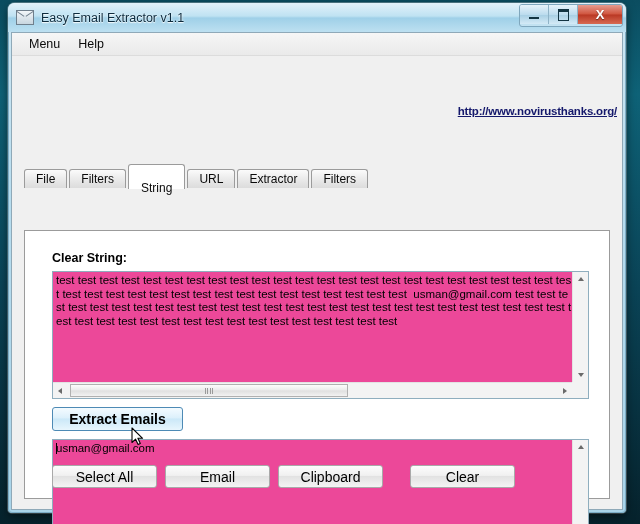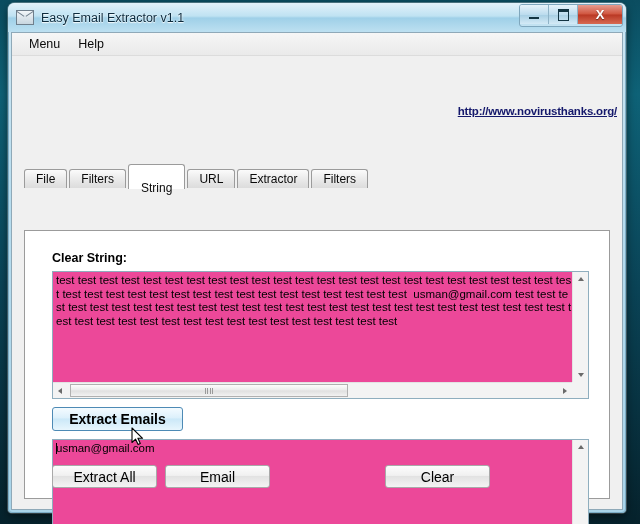--- a/index.html
+++ b/index.html
@@ -258,21 +258,21 @@
     border: 1px solid #4d8ab5;
     border-radius: 3px;
   }
   .bottom-bar {
     position: absolute; left: 0; right: 0; bottom: 0; height: 42px;
   }
   .btn-bottom { top: 9px; height: 23px; width: 105px; }
   #btn-select-all { left: 27px; }
   #btn-export     { left: 140px; }
   #btn-clipboard  { left: 253px; }
-  #btn-clear      { left: 360px; }
+  #btn-clear      { left: 385px; }
 
   
   .cursor {
     position: absolute;
     left: 106px; top: 196px;
     width: 13px; height: 20px;
     pointer-events: none;
     z-index: 50;
   }
 </style>
@@ -357,24 +357,27 @@
         </div>
         <div class="hscroll">
           <span class="sb-arrow sb-left"></span>
           <span class="sb-arrow sb-right" style="right:5px"></span>
         </div>
         <div class="sb-corner"></div>
       </div>
 
       <div class="bottom-bar">
         <div class="btn btn-bottom" id="btn-select-all">
-          <span>Extract All</span>
+          <span>Select All</span>
         </div>
         <div class="btn btn-bottom" id="btn-export">
           <span>Email</span>
+        </div>
+        <div class="btn btn-bottom" id="btn-clipboard">
+          <span>Clipboard</span>
         </div>
         <div class="btn btn-bottom" id="btn-clear">
           <span>Clear</span>
         </div>
       </div>
 
       <svg class="cursor" viewBox="0 0 13 20">
         <path d="M1,1 L1,15.5 L4.6,12.2 L7.1,17.6 L9.3,16.6 L6.9,11.3 L11.6,11.3 Z" fill="#ffffff" stroke="#000000" stroke-width="1.1" stroke-linejoin="round"></path>
       </svg>
 

